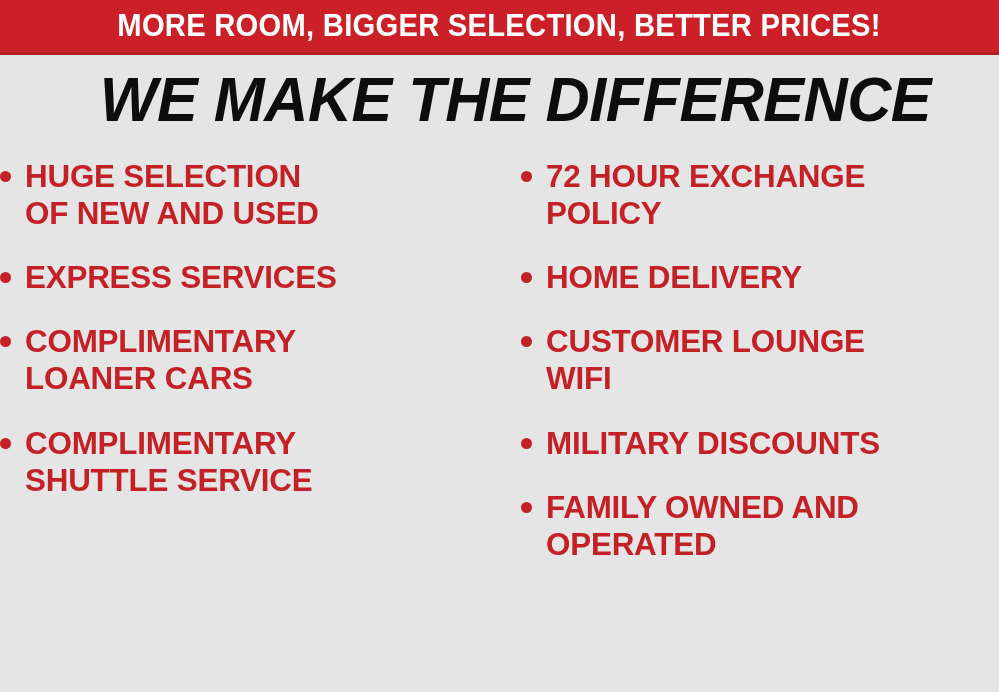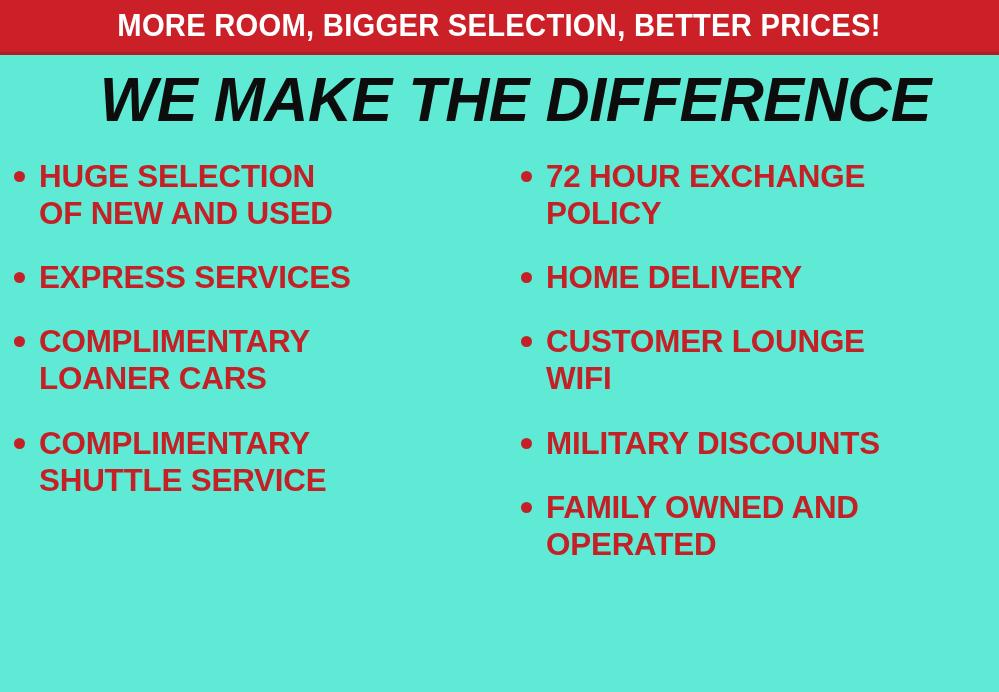--- a/index.html
+++ b/index.html
@@ -4,21 +4,21 @@
 <style>
   html, body {
     margin: 0;
     padding: 0;
     background: #ffffff;
   }
   #poster {
     position: relative;
     width: 999px;
     height: 692px;
-    background: #5eead4;
+    background: #e5e5e5;
     overflow: hidden;
     font-family: "Liberation Sans", sans-serif;
   }
 
   
   #banner {
     position: absolute;
     left: 0;
     top: 0;
     width: 999px;
@@ -68,21 +68,21 @@
     position: absolute;
     left: 0;
     top: 158px;
     width: 999px;
     height: 534px;
     display: flex;
   }
   .column {
     box-sizing: border-box;
   }
-  .column.left  { width: 505px; padding-left: 14px; }
+  .column.left  { width: 505px; }
   .column.right { width: 494px; padding-left: 16px; }
 
   .bullet-item {
     display: flex;
     align-items: flex-start;
     margin-bottom: 27px;
   }
   .bullet-dot {
     flex: 0 0 auto;
     width: 11px;

